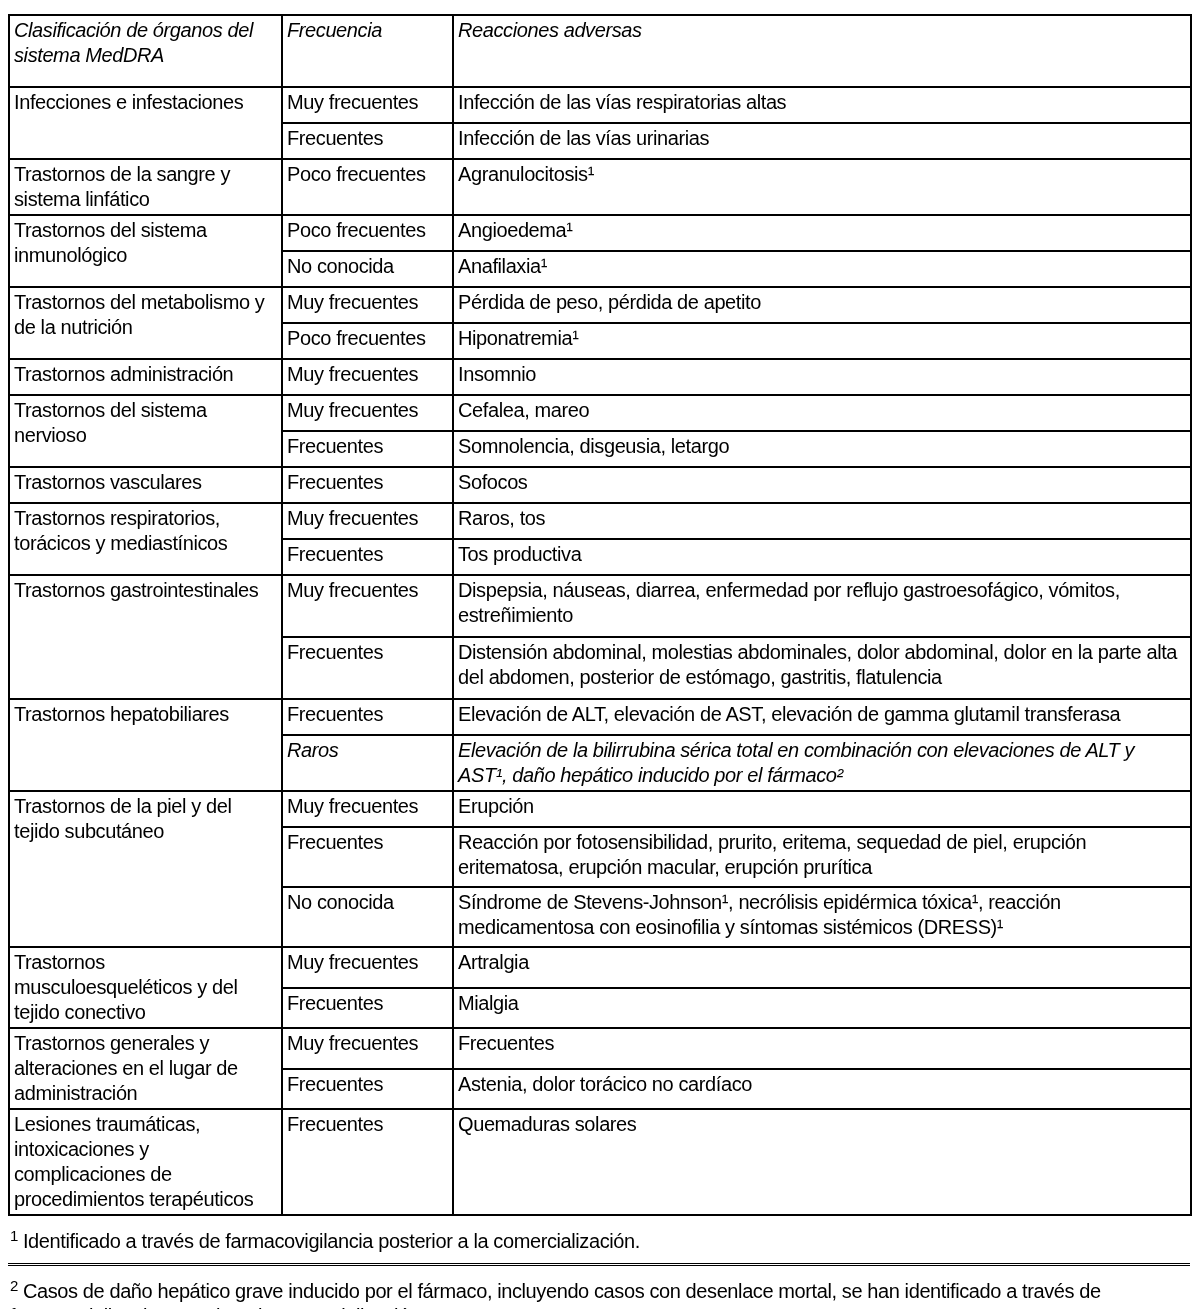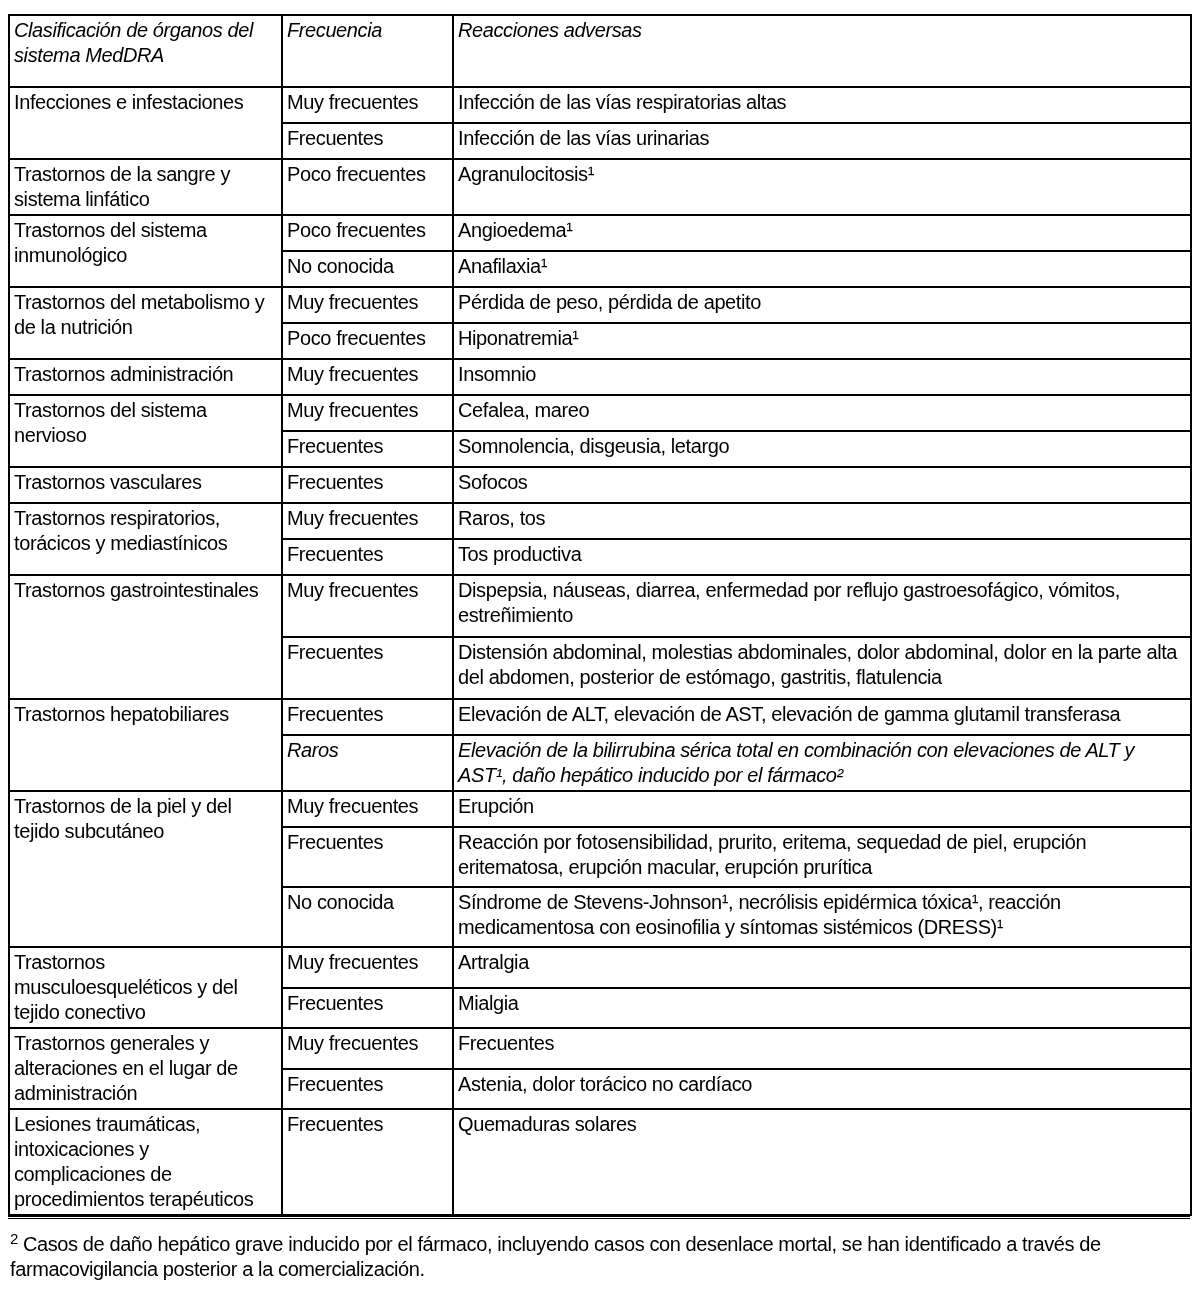--- a/index.html
+++ b/index.html
@@ -211,20 +211,23 @@
 
       <tr class="r86">
         <td>Lesiones traumáticas, intoxicaciones y complicaciones de procedimientos terapéuticos</td>
         <td>Frecuentes</td>
         <td>Quemaduras solares</td>
       </tr>
     </tbody>
   </table>
 
   <div class="footnotes">
+    <div class="footnote">
+      <span class="fn-marker">1</span><span>Identificado a través de farmacovigilancia posterior a la comercialización.</span>
+    </div>
     <div class="rule"></div>
     <div class="footnote">
       <span class="fn-marker">2</span><span>Casos de daño hepático grave inducido por el fármaco, incluyendo casos con desenlace mortal, se han identificado a través de farmacovigilancia posterior a la comercialización.</span>
     </div>
 
   </div>
 
 </div>
 
 </body></html>

